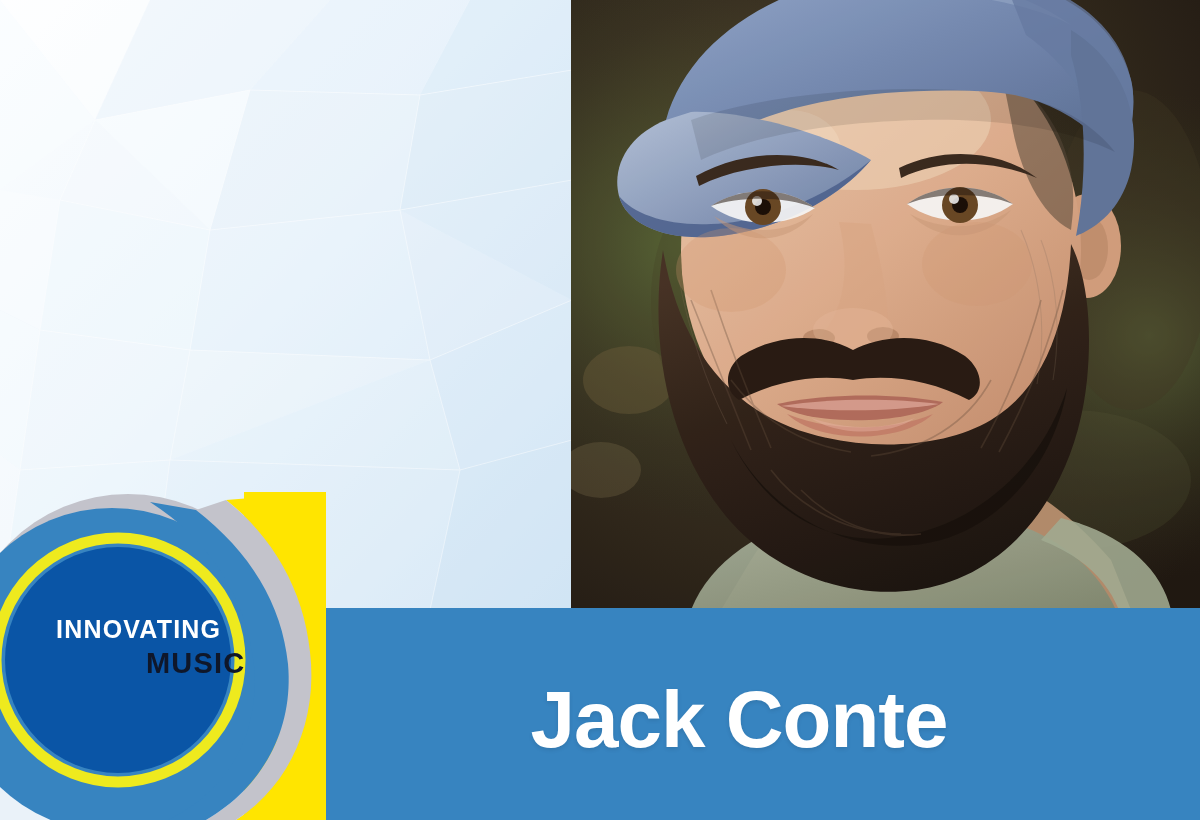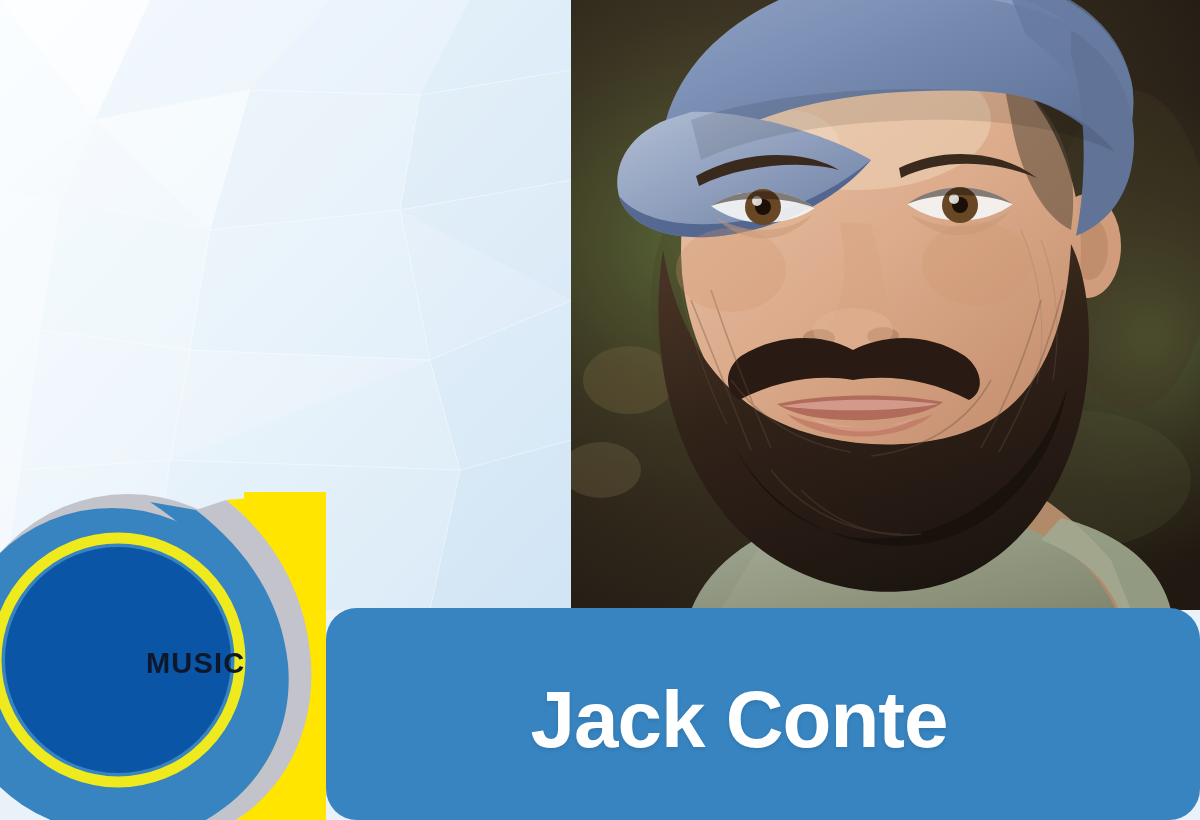--- a/index.html
+++ b/index.html
@@ -64,21 +64,20 @@
   .name-banner {
     position: absolute;
     left: 326px;
     top: 608px;
     width: 874px;
     height: 212px;
     background: #3784c0;
     display: flex;
     align-items: center;
     justify-content: center;
-    border-radius: 31px;
   }
   .name-text {
     color: #ffffff;
     font-family: "Liberation Sans", sans-serif;
     font-weight: bold;
     font-size: 80px;
     letter-spacing: -1px;
     line-height: 1;
     transform: translate(-24px, 6px);
     text-shadow: 0 2px 4px rgba(0,0,0,0.10);
@@ -338,17 +337,18 @@
       <path d="M326,0 L326,328 L236,328 C292,292 318,226 310,160 C304,98 272,44 226,8 Z" fill="#ffe500"></path>
       <path d="M236,328 C292,292 318,226 310,160 C304,98 272,44 226,8 L196,18 C250,60 282,112 288,172 C294,238 262,296 206,328 Z" fill="#c3c3cb"></path>
       <path d="M206,328 C262,296 294,238 288,172 C282,112 250,60 196,18 L150,10 C210,48 248,108 254,174 C260,246 226,300 168,328 Z" fill="#3784c0"></path>
 
       <circle cx="118" cy="168" r="122" fill="none" stroke="#eeea1e" stroke-width="11"></circle>
 
       <circle cx="118" cy="168" r="113" fill="#0a55a6"></circle>
     </svg>
 
     <div class="logo-wordmark">
+      <div class="wm-line1">INNOVATING</div>
       <div class="wm-line2">MUSIC</div>
     </div>
   </div>
 
 </div>
 
 </body></html>

